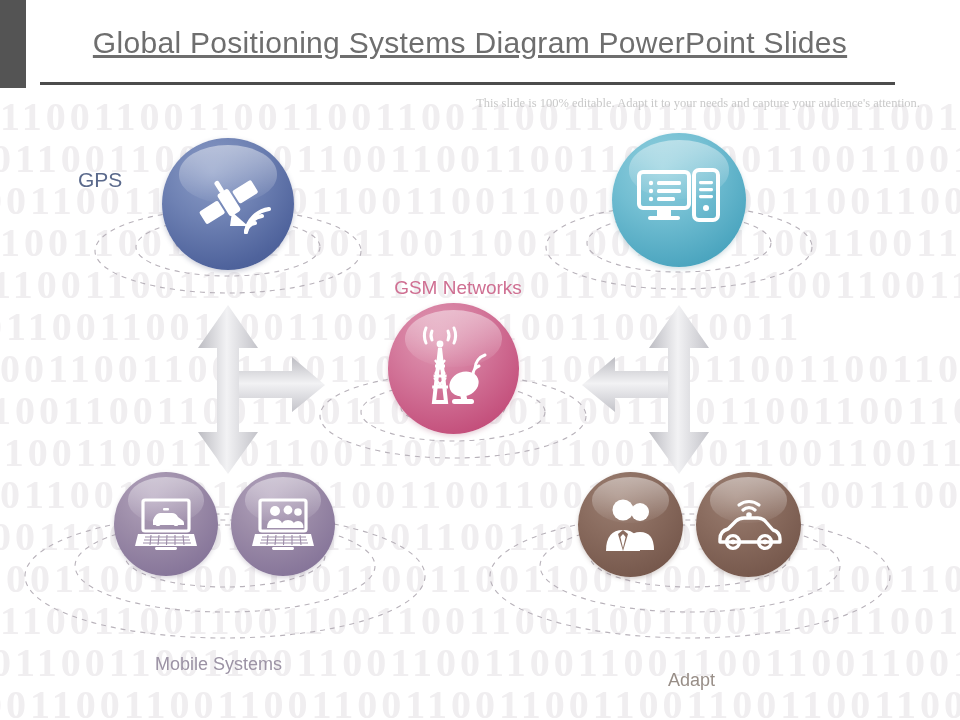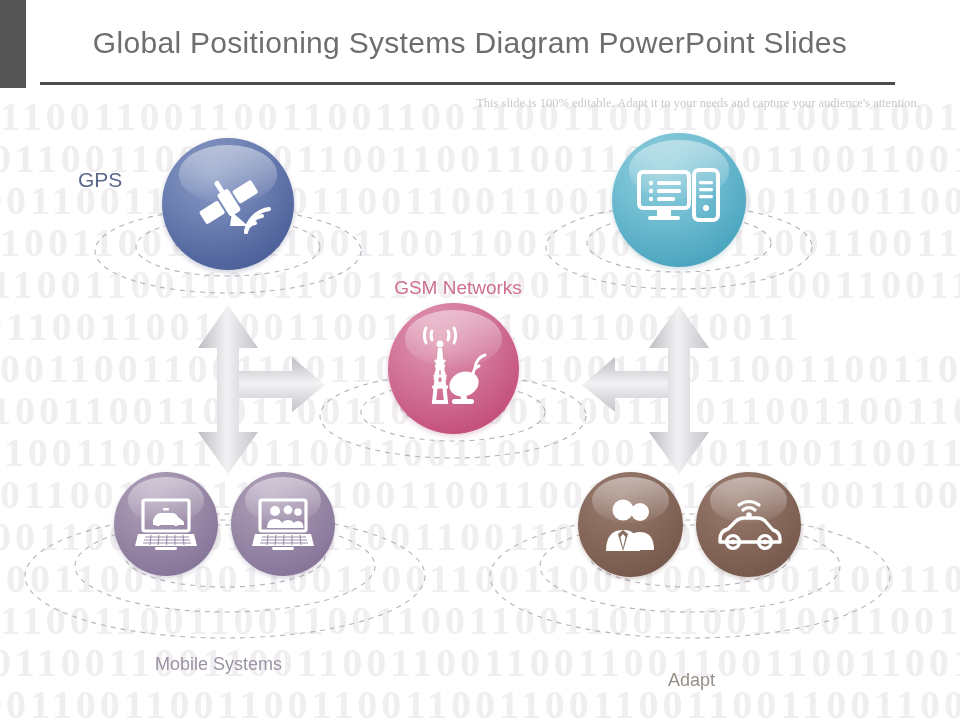--- a/index.html
+++ b/index.html
@@ -58,20 +58,21 @@
     left: 40px;
     top: 26px;
     width: 860px;
     text-align: center;
     font-size: 30px;
     font-weight: normal;
     color: #6e6e6e;
     letter-spacing: 0.3px;
     z-index: 3;
     font-family: "Liberation Sans", sans-serif;
+    text-decoration: underline;
   }
   .title-rule {
     position: absolute;
     left: 40px;
     top: 82px;
     width: 855px;
     height: 3px;
     background: #4c4c4c;
     z-index: 3;
   }

